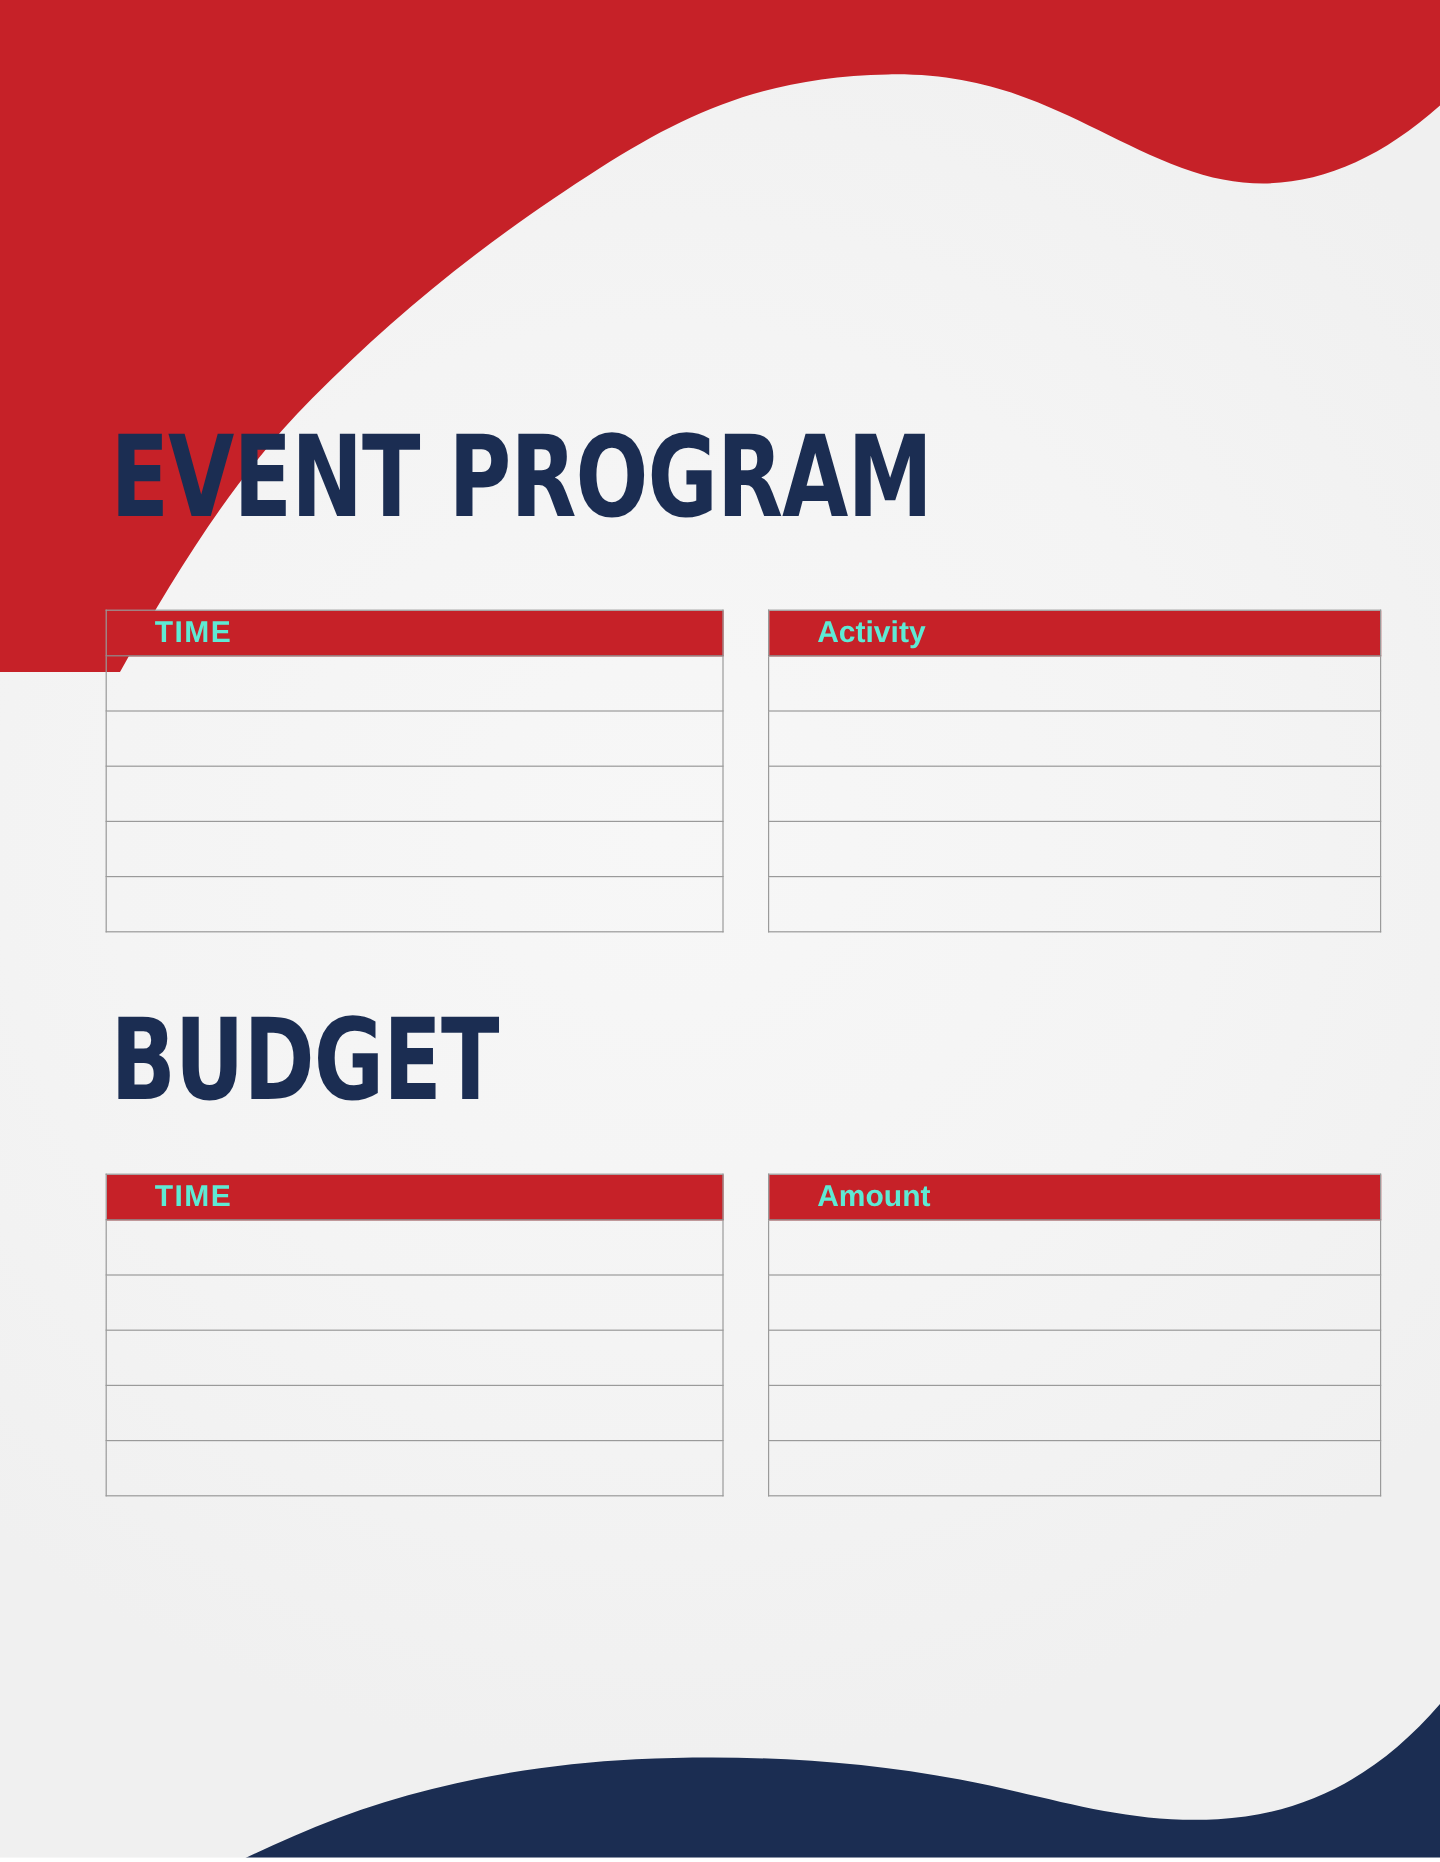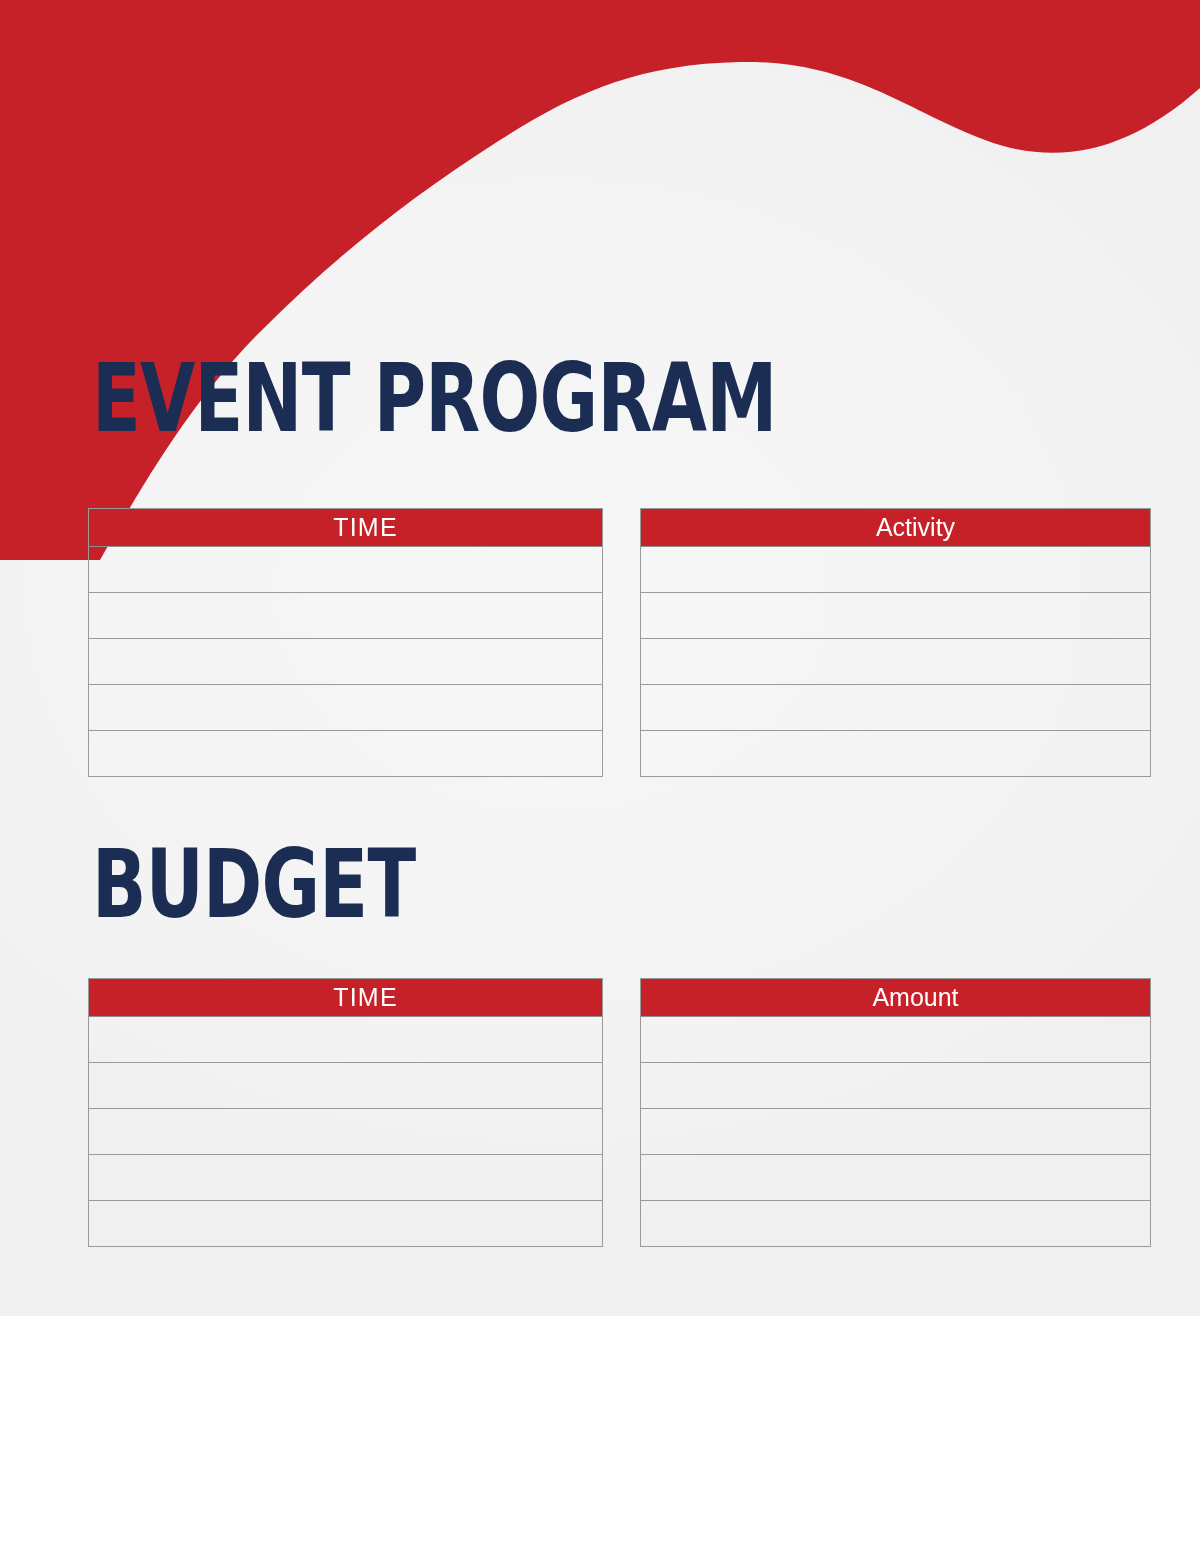--- a/index.html
+++ b/index.html
@@ -9,21 +9,21 @@
   body {
     width: 1200px;
     height: 1552px;
     overflow: hidden;
     font-family: "Liberation Sans", sans-serif;
   }
 
   #page {
     position: relative;
     width: 1200px;
-    height: 1316px;
+    height: 1548px;
     background: #f4f4f4;
     overflow: hidden;
   }
 
   
   .bg-wash {
     position: absolute;
     inset: 0;
     background: radial-gradient(ellipse 70% 50% at 46% 45%,
                 #f7f7f7 0%, #f4f4f4 55%, #f0f0f0 100%);
@@ -65,23 +65,23 @@
     position: absolute;
     top: 0;
     border-collapse: collapse;
     table-layout: fixed;
   }
   .tbl-left  { left: 0px;   width: 515px; }
   .tbl-right { left: 552px; width: 511px; }
 
   .tbl th {
     background: #c62128;
-    color: #ffffff;
-    text-align: center;
-    font-weight: normal;
+    color: #5eead4;
+    text-align: left;
+    font-weight: bold;
     font-size: 25px;
     height: 38px;
     padding: 0 0 0 40px;
     border: 1px solid #9a9a9a;
     border-bottom: 1px solid #8e8e8e;
     box-sizing: border-box;
     white-space: nowrap;
   }
   .tbl th.upper {
     letter-spacing: 1.2px;

